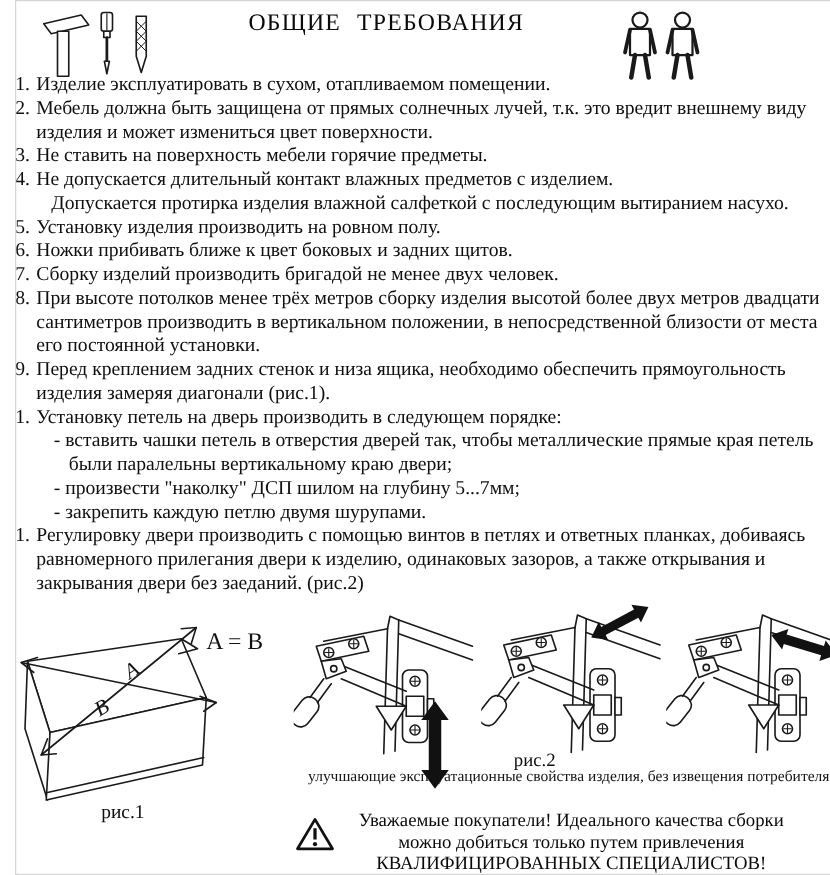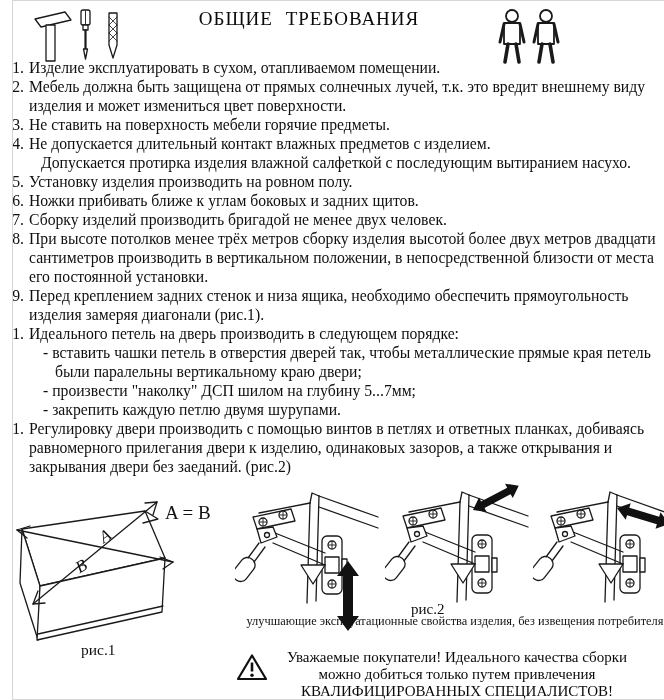--- a/index.html
+++ b/index.html
@@ -111,25 +111,25 @@
     <use href="#person" x="34"></use>
   </svg>
 
   <div class="content">
     <div class="part"><span class="num">1.</span><span>Изделие эксплуатировать в сухом, отапливаемом помещении.</span></div>
     <div class="part"><span class="num">2.</span><span>Мебель должна быть защищена от прямых солнечных лучей, т.к. это вредит внешнему виду изделия и может измениться цвет поверхности.</span></div>
     <div class="part"><span class="num">3.</span><span>Не ставить на поверхность мебели горячие предметы.</span></div>
     <div class="part"><span class="num">4.</span><span>Не допускается длительный контакт влажных предметов с изделием.</span></div>
     <div class="cont">Допускается протирка изделия влажной салфеткой с последующим вытиранием насухо.</div>
     <div class="part"><span class="num">5.</span><span>Установку изделия производить на ровном полу.</span></div>
-    <div class="part"><span class="num">6.</span><span>Ножки прибивать ближе к углам боковых и задних щитов.</span></div>
+    <div class="part"><span class="num">6.</span><span>Ножки прибивать ближе к цвет боковых и задних щитов.</span></div>
     <div class="part"><span class="num">7.</span><span>Сборку изделий производить бригадой не менее двух человек.</span></div>
     <div class="part"><span class="num">8.</span><span>При высоте потолков менее трёх метров сборку изделия высотой более двух метров двадцати сантиметров производить в вертикальном положении, в непосредственной близости от места его постоянной установки.</span></div>
     <div class="part"><span class="num">9.</span><span>Перед креплением задних стенок и низа ящика, необходимо обеспечить прямоугольность изделия замеряя диагонали (рис.1).</span></div>
-    <div class="part"><span class="num">11.</span><span>Идеального петель на дверь производить в следующем порядке:</span></div>
+    <div class="part"><span class="num">11.</span><span>Установку петель на дверь производить в следующем порядке:</span></div>
     <div class="sub">- вставить чашки петель в отверстия дверей так, чтобы металлические прямые края петель были паралельны вертикальному краю двери;</div>
     <div class="sub">- произвести "наколку" ДСП шилом на глубину 5...7мм;</div>
     <div class="sub">- закрепить каждую петлю двумя шурупами.</div>
     <div class="part"><span class="num">11.</span><span>Регулировку двери производить с помощью винтов в петлях и ответных планках, добиваясь равномерного прилегания двери к изделию, одинаковых зазоров, а также открывания и закрывания двери без заеданий. (рис.2)</span></div>
   </div>
 
   <svg class="fig1" width="205" height="160" viewBox="0 0 205 160">
     <g class="stroke">
       <path d="M7,41 L130,23 L150,70 L25,98 Z" class="fillw"></path>
       <path d="M7,41 L5,95 L23,152 L25,98 Z" class="fillw"></path>

